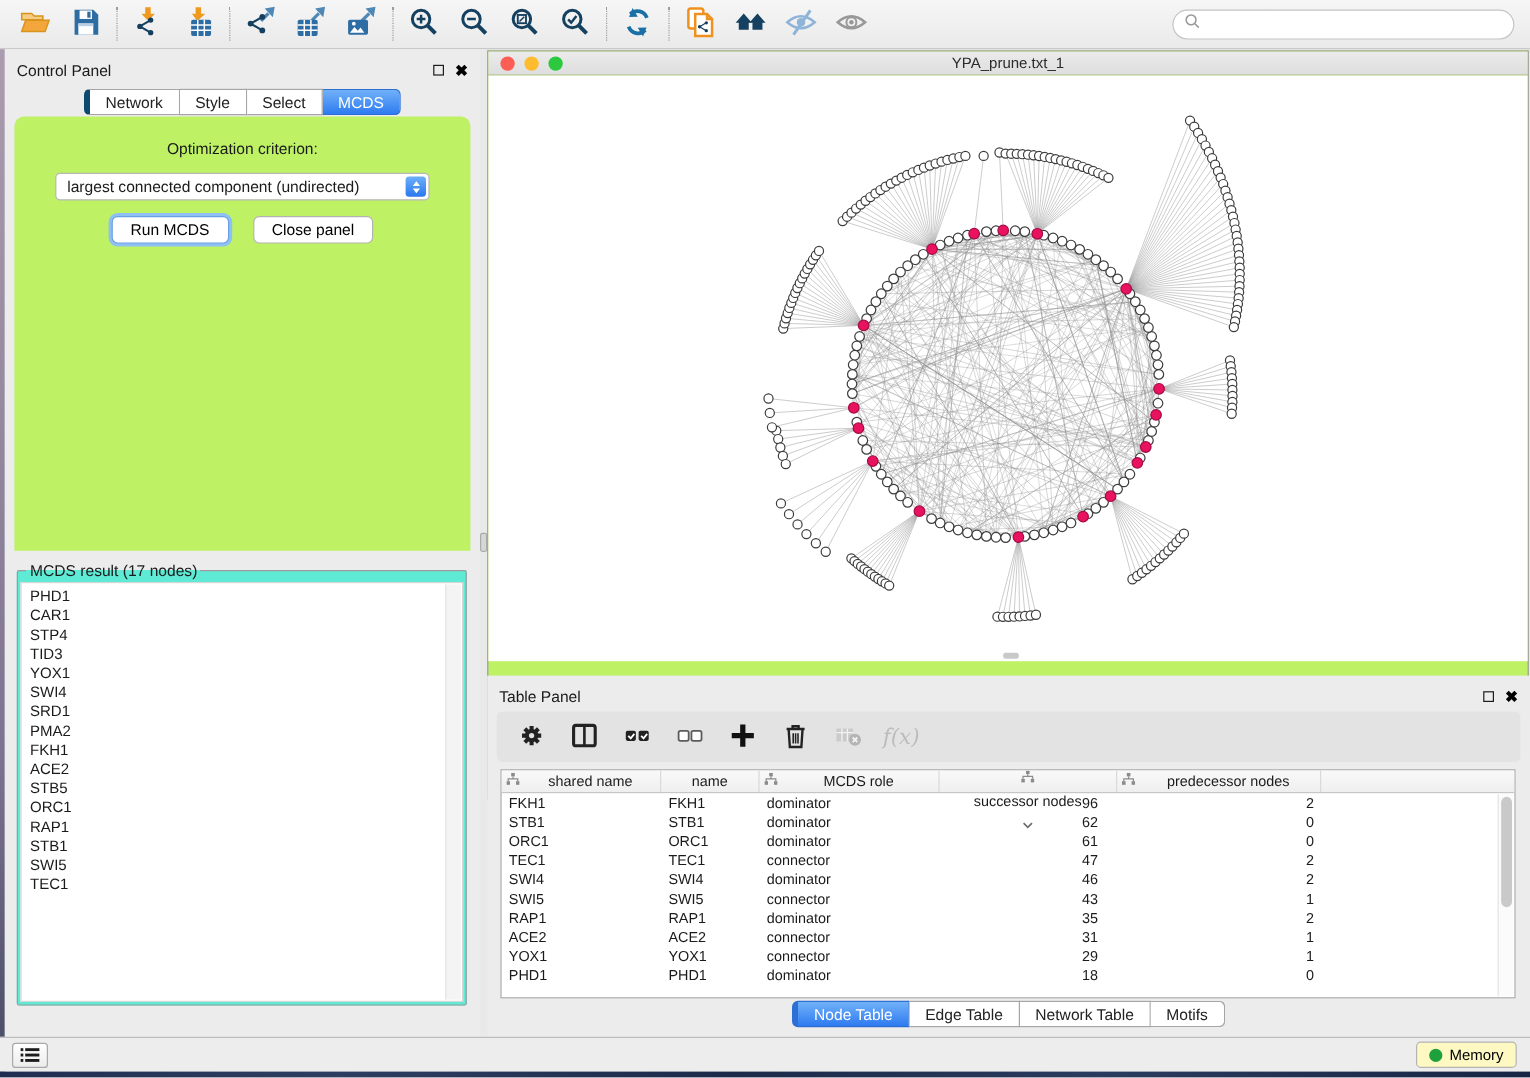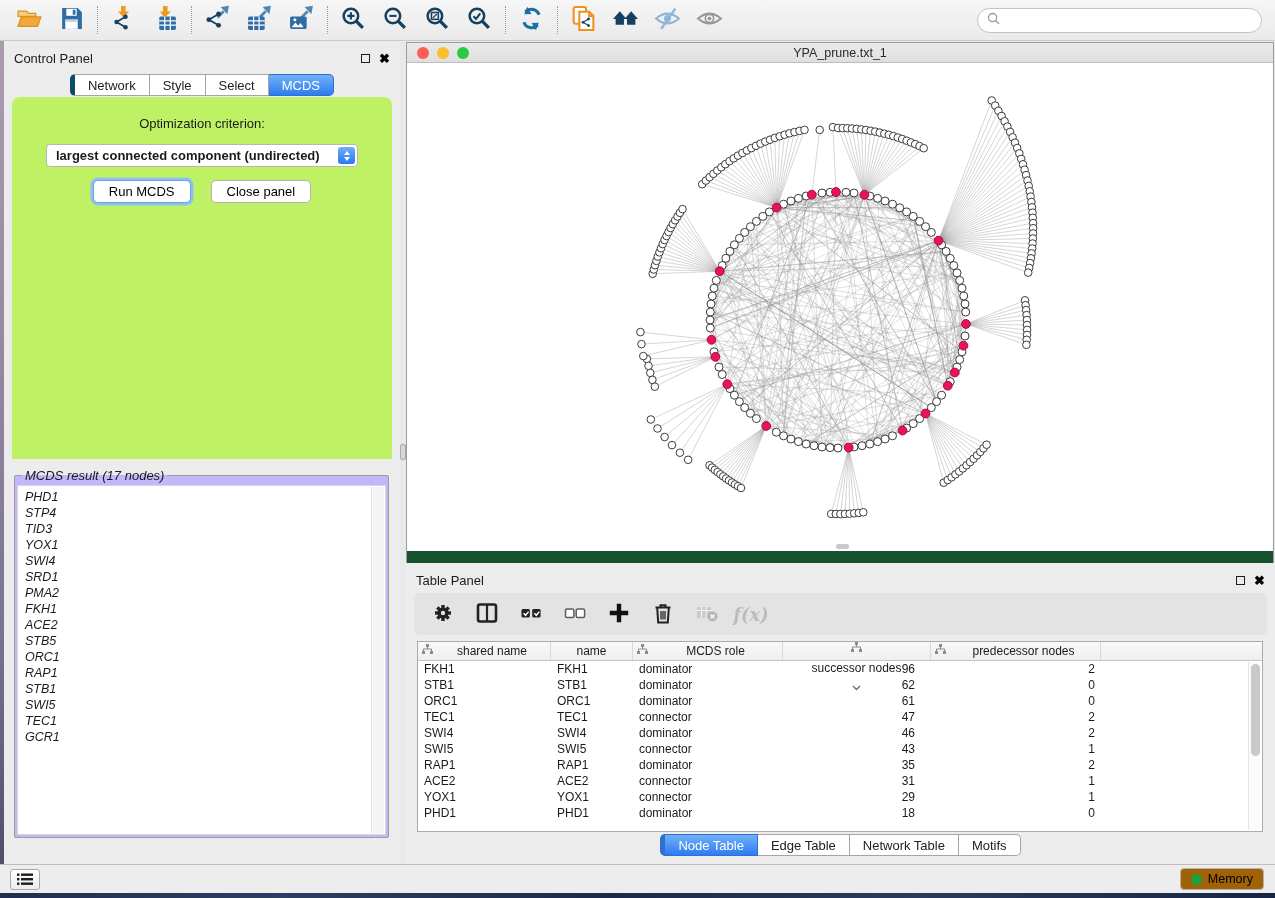--- a/index.html
+++ b/index.html
@@ -38,78 +38,78 @@
   .seg { height:22px; padding:0 13px; font-size:13px; display:flex; align-items:center;
     background:#fff; border:1px solid #a5a5a5; border-left:none; color:#222; }
   .seg:first-child { border-left:5px solid #0c4a6e; border-radius:5px 0 0 5px; }
   .seg:last-child { border-radius:0 5px 5px 0; }
   .seg.active { background:linear-gradient(#71b1f9,#2e7bf0); color:#fff; border-color:#2e6fd4; }
   .cp-inner { position:absolute; left:8px; right:8px; top:56px; height:362px;
     background:#bef264; border-radius:8px 8px 0 0; }
   .opt-label { margin-top:19px; text-align:center; font-size:13px; }
   .dropdown { margin:13px auto 0 auto; width:312px; height:23px; background:#fff;
     border:1px solid #b7b7b7; border-radius:4px; position:relative;
-    display:flex; align-items:center; padding-left:9px; font-size:13px;font-weight:bold; }
+    display:flex; align-items:center; padding-left:9px; font-size:13px; }
   .dd-stepper { position:absolute; right:2px; top:2px; width:17px; height:17px; border-radius:3px;
     background:linear-gradient(#6cb0fa,#2a78ef); display:flex; flex-direction:column;
     align-items:center; justify-content:center; gap:2px; }
   .dd-up { width:0; height:0; border-left:3.5px solid transparent; border-right:3.5px solid transparent; border-bottom:4px solid #fff; }
   .dd-down { width:0; height:0; border-left:3.5px solid transparent; border-right:3.5px solid transparent; border-top:4px solid #fff; }
   .btn-row { display:flex; justify-content:center; gap:20px; margin-top:13px; }
   .btn { height:23px; padding:0 15px; background:#fff; border:1px solid #b3b3b3; border-radius:5px;
     font-size:13px; font-family:inherit; display:flex; align-items:center; }
   .btn.focused { box-shadow:0 0 0 2.5px #8fc0f4; border-color:#69a1e2; }
   .mcds-field { position:absolute; left:10px; width:375px; top:427px; height:370px;
-    border:1px solid #9c9c9c; border-radius:2px; margin:0; padding:2px; background:#c4b5fd;font-style:italic; }
+    border:1px solid #9c9c9c; border-radius:2px; margin:0; padding:2px; background:#5eead4; }
   .mcds-field legend { font-size:13px; padding:0 3px; margin-left:5px; }
   .mcds-list { position:relative; width:100%; height:100%; background:#fff; border:1px solid #d6d6d6;
     padding:3px 0 0 7px; font-size:12.5px; line-height:16px; overflow:hidden; }
   .mcds-vtrack { position:absolute; top:1px; bottom:1px; right:1px; width:13px; background:#f4f4f4; border-left:1px solid #e3e3e3; }
   
   .divider { position:absolute; left:400px; top:41px; width:6px; height:823px; background:#e9e9e9; }
   .div-thumb { position:absolute; left:400px; top:444px; width:6px; height:16px;
     background:#d6d6d6; border:1px solid #ababab; border-radius:2px; }
   
   .net-win { position:absolute; left:406px; top:42px; width:868px; height:624px;
-    background:#14532d; border:1px solid #9b9b9b; }
+    background:#bef264; border:1px solid #9b9b9b; }
   .net-title { height:20px; background:linear-gradient(#ebebeb,#dedede); border-bottom:1px solid #bdbdbd;
     display:flex; align-items:center; position:relative; font-size:12.5px; color:#2b2b2b; }
   .lights { position:absolute; left:10px; display:flex; gap:8px; }
   .light { width:12px; height:12px; border-radius:50%; }
   .net-title-text { margin:0 auto; }
   .net-canvas { position:relative; width:100%; height:488px; background:#fff; }
   .net-canvas svg { position:absolute; left:0; top:0; }
   .net-hthumb { position:absolute; left:429px; bottom:2px; width:13px; height:5px; background:#c9c9c9; border-radius:2px; }
   
   .tp { position:absolute; left:406px; top:563px; width:869px; height:301px; background:#ececec; }
   .tp-toolbar { position:absolute; left:8px; right:8px; top:30px; height:42px; background:#e3e3e3;
     border-radius:5px; display:flex; align-items:center; gap:10px; padding:0 12px; }
   .tp-btn { width:34px; height:32px; border:none; background:transparent; display:flex; align-items:center; justify-content:center; padding:0; }
   .tp-btn svg { width:24px; height:24px; }
-  .tp-btn.dim { opacity:.55;font-weight:bold; }
+  .tp-btn.dim { opacity:.55; }
   .fx { font-family:"DejaVu Serif", serif; font-style:italic; color:#9d9d9d; font-size:18px; }
   .tp-table { position:absolute; left:11px; right:12px; top:78px; height:191px; background:#fff;
     border:1px solid #ababab; overflow:hidden; }
   .thead { display:flex; height:19px; background:linear-gradient(#f9f9f9,#efefef); border-bottom:1px solid #c6c6c6; }
   .th { display:flex; align-items:center; font-size:12px; border-right:1px solid #d9d9d9;
     padding:0 4px; gap:5px; position:relative; color:#1b1b1b; }
   .th .lbl { flex:1; text-align:center; }
   .trow { display:flex; height:16px; align-items:center; font-size:12px; }
   .td { padding:0 6px; overflow:hidden; white-space:nowrap; }
   .td.num { text-align:right; }
   .tp-vscroll { position:absolute; top:20px; bottom:1px; right:1px; width:13px; background:#fbfbfb; border-left:1px solid #e4e4e4; }
   .tp-vthumb { position:absolute; top:2px; left:2px; width:9px; height:92px; background:#c9c9c9; border-radius:5px; }
   .tp-tabs { position:absolute; left:0; right:0; top:271px; display:flex; justify-content:center; }
   
   .status { position:absolute; left:0; top:864px; width:1275px; height:29px; background:#ededed; border-top:1px solid #bcbcbc; }
   .list-btn { position:absolute; left:10px; top:4px; width:30px; height:21px;
     background:linear-gradient(#ffffff,#ececec); border:1px solid #a9a9a9; border-radius:3px;
     display:flex; align-items:center; justify-content:center; }
   .mem-btn { position:absolute; right:11px; top:3px; height:22px; padding:1px 10px;
-    background:#a16207; border:1px solid #b4b4b4; border-radius:4px;
+    background:#fef9c3; border:1px solid #b4b4b4; border-radius:4px;
     display:flex; align-items:center; gap:6px; font-size:12.5px; font-family:inherit; }
   .mem-dot { width:11px; height:11px; border-radius:50%; }
 </style>
 </head>
 <body>
 
 <div class="toolbar">
   <div id="tb-icons" style="display:flex;align-items:center;">
       <div class="tb-group">
         <button class="tb-btn">
@@ -306,35 +306,35 @@
     <div class="btn-row">
       <button class="btn focused">Run MCDS</button>
       <button class="btn">Close panel</button>
     </div>
   </div>
   <fieldset class="mcds-field">
     <legend>MCDS result (17 nodes)</legend>
     <div class="mcds-list" id="mcds-list">
       <div class="mcds-vtrack"></div>
     <div>PHD1</div>
+        <div>CAR1</div>
         <div>STP4</div>
         <div>TID3</div>
         <div>YOX1</div>
         <div>SWI4</div>
         <div>SRD1</div>
         <div>PMA2</div>
         <div>FKH1</div>
         <div>ACE2</div>
         <div>STB5</div>
         <div>ORC1</div>
         <div>RAP1</div>
         <div>STB1</div>
         <div>SWI5</div>
         <div>TEC1</div>
-        <div>GCR1</div>
       </div>
   </fieldset>
 </div>
 
 <div class="divider"></div>
 <div class="div-thumb"></div>
 
 <div class="net-win">
   <div class="net-title">
     <span class="lights" id="lights">

